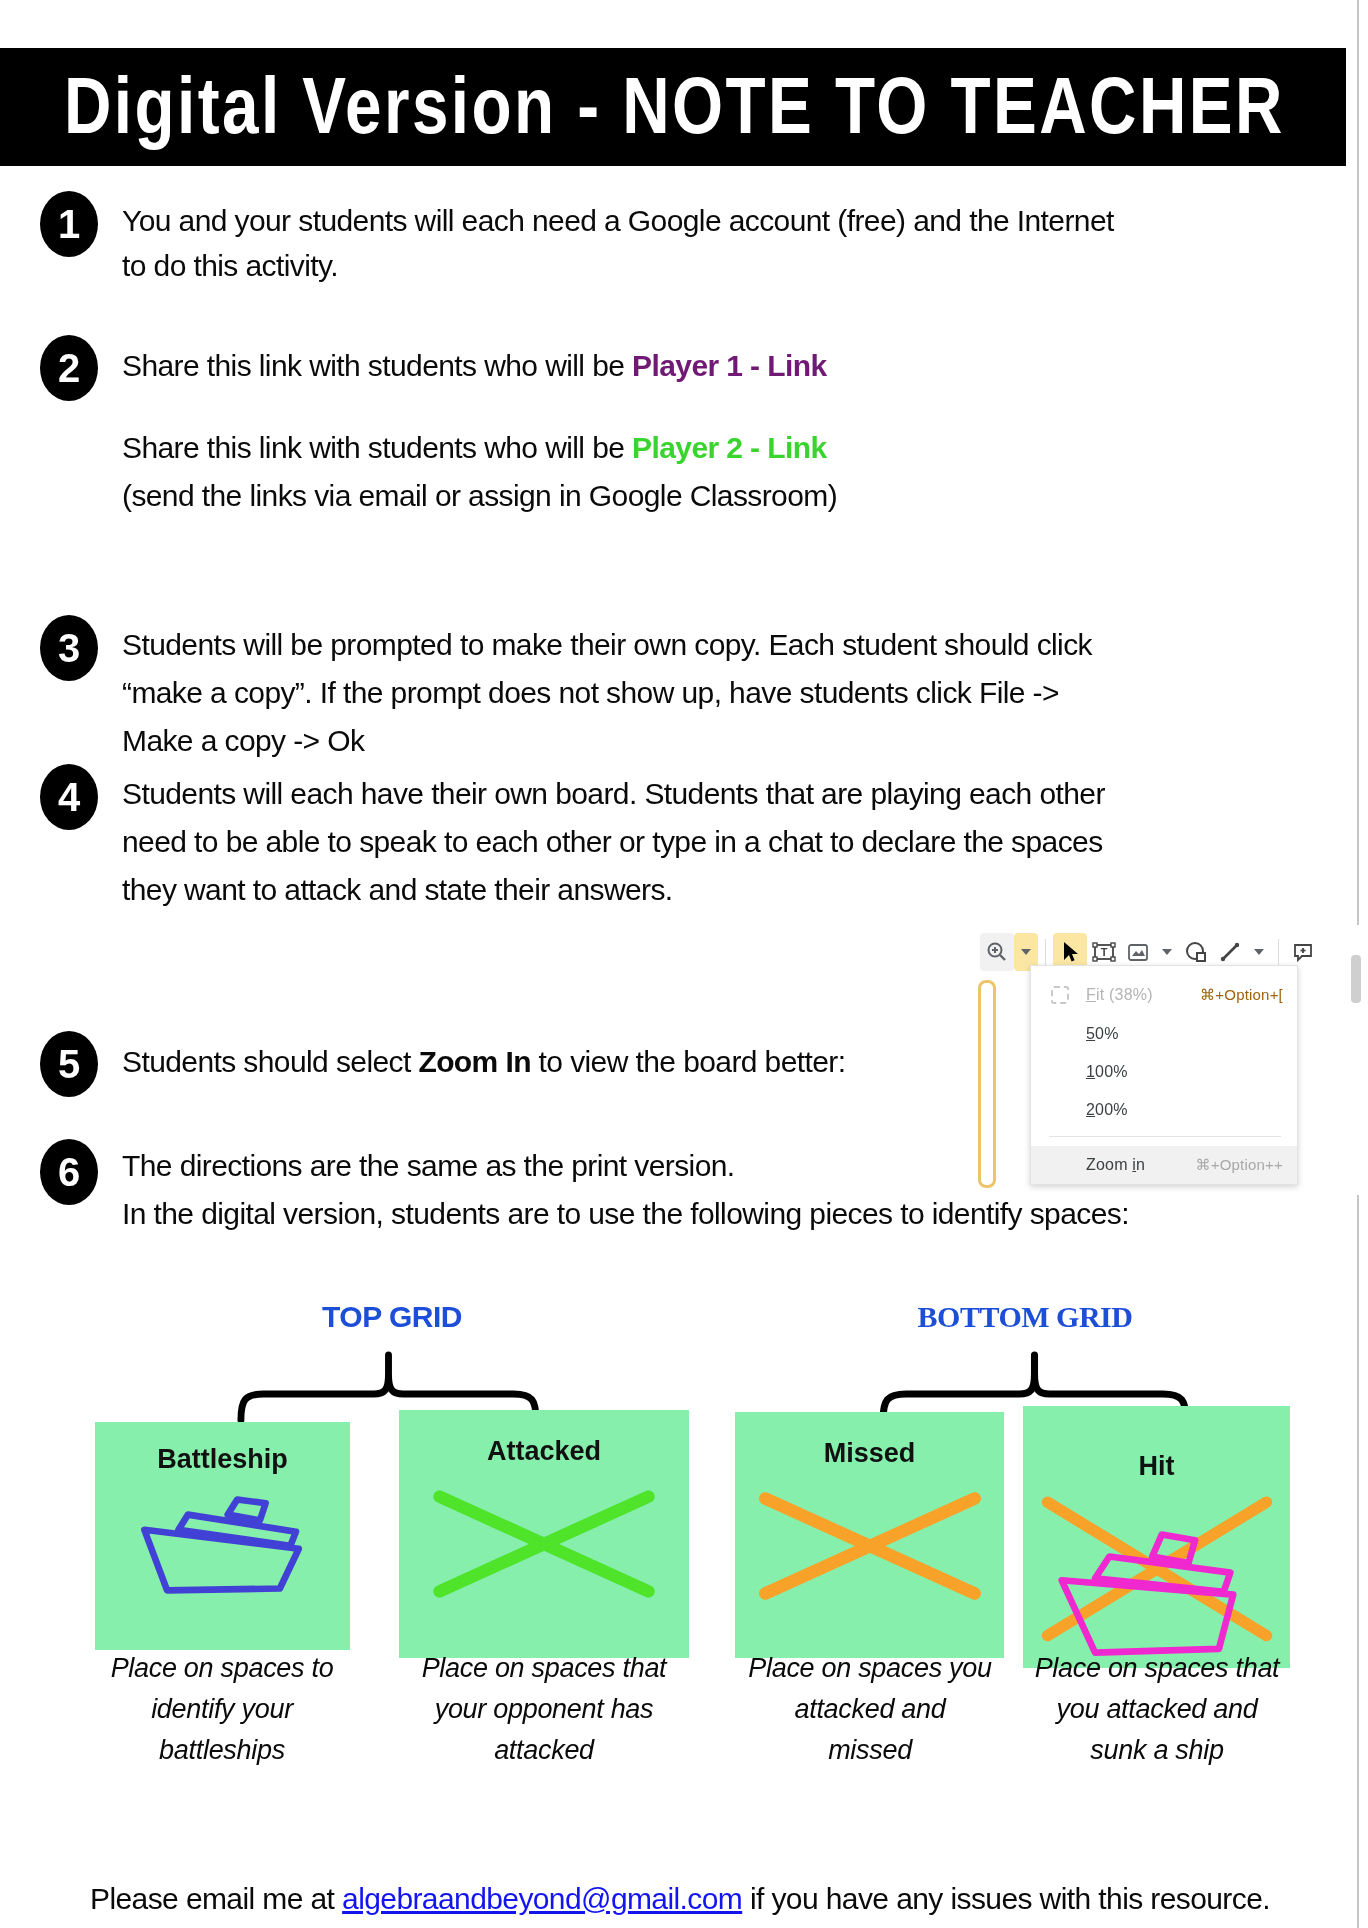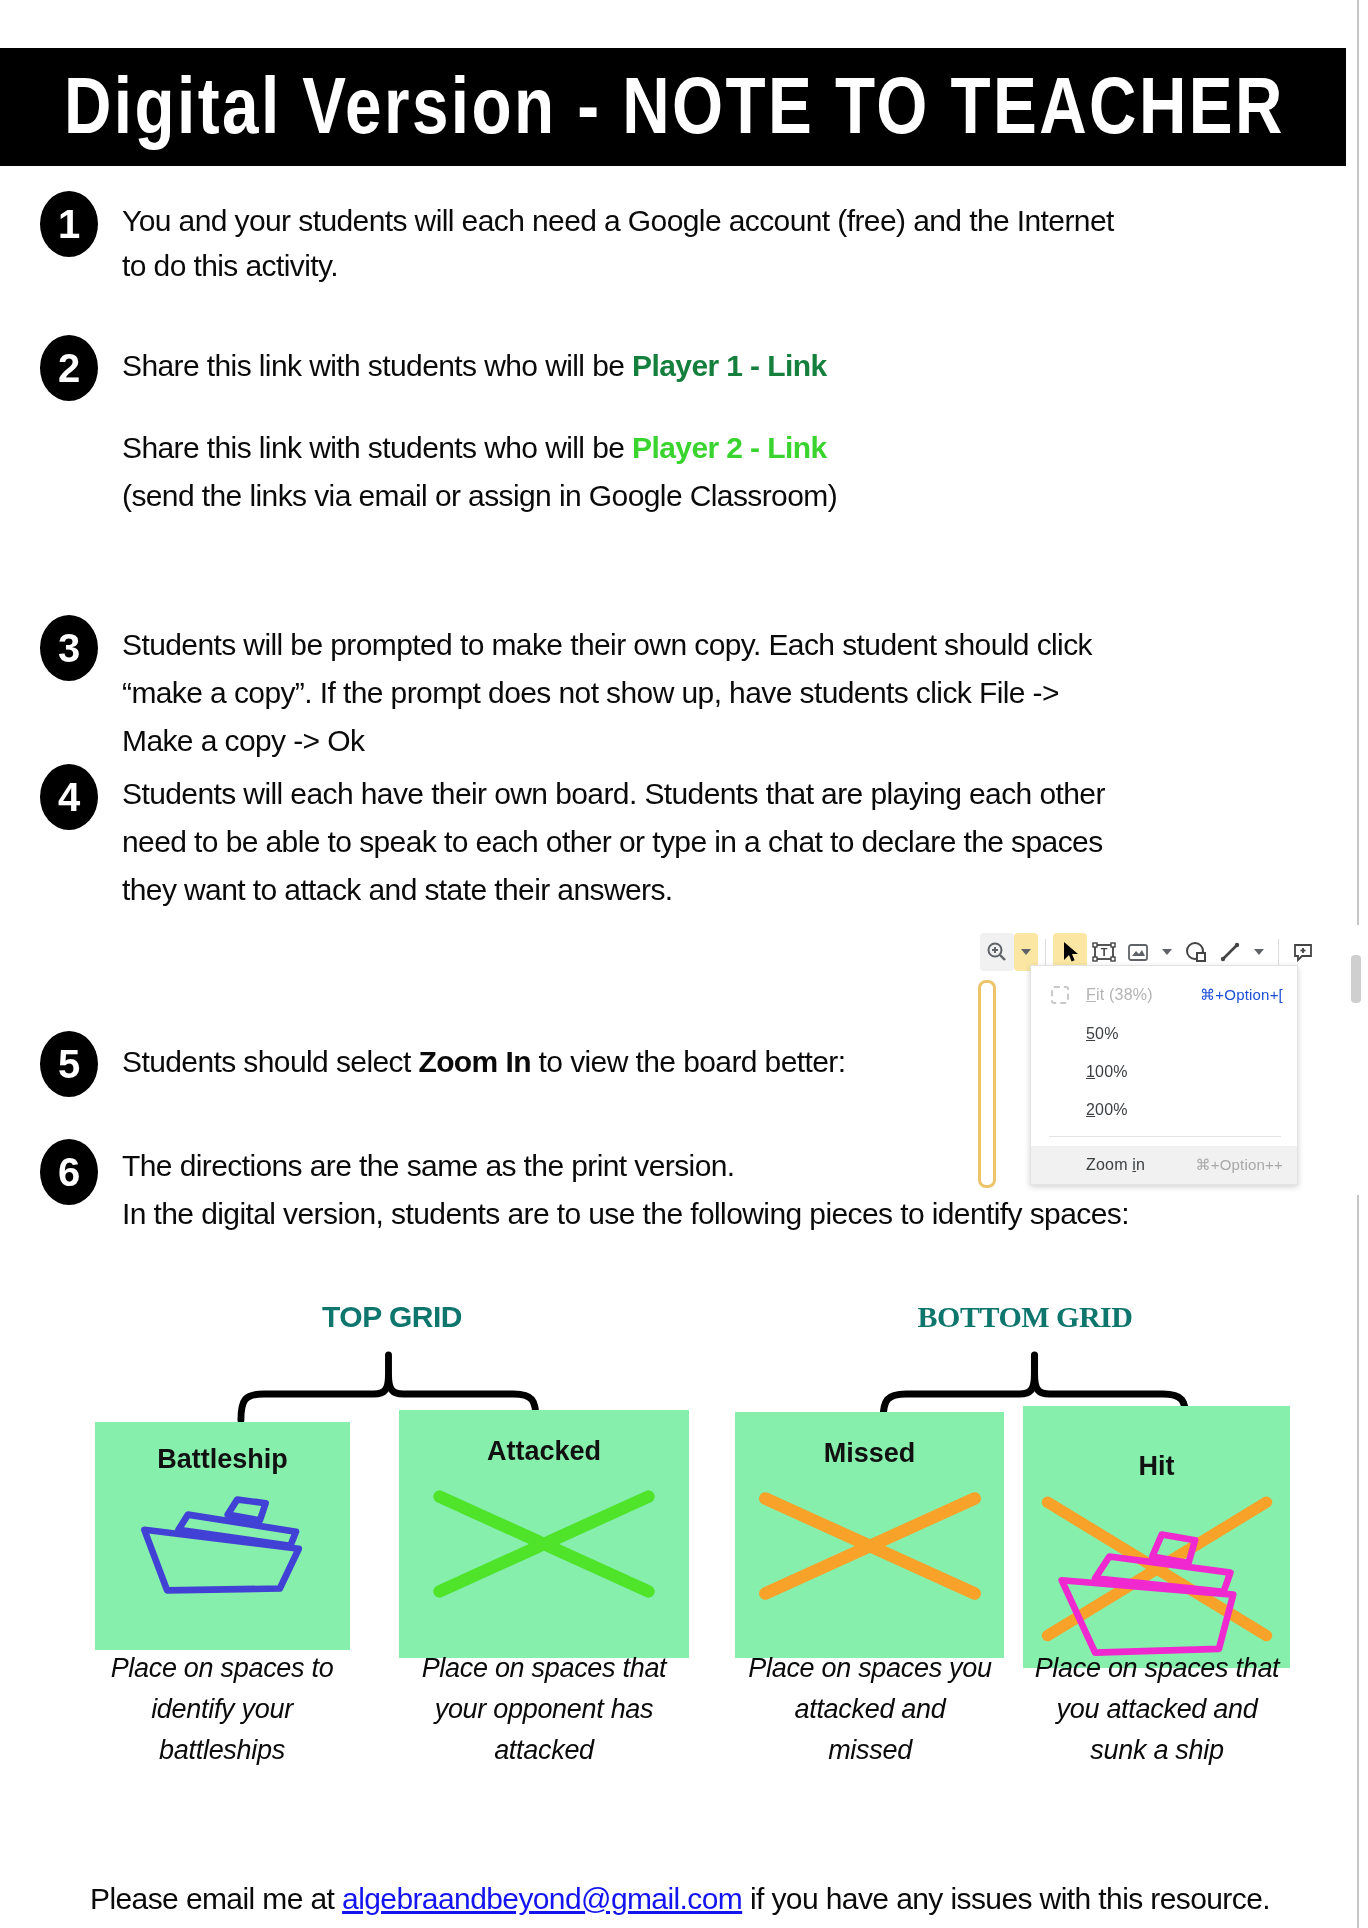--- a/index.html
+++ b/index.html
@@ -19,21 +19,21 @@
   .numcircle { position:absolute; left:40px; width:58px; height:66px; background:#000; border-radius:50%;
                color:#fff; font-size:40px; font-weight:bold; display:flex; align-items:center; justify-content:center; }
   .c1{top:191px}.c2{top:335px}.c3{top:615px}.c4{top:764px}.c5{top:1031px}.c6{top:1139px}
   .step { position:absolute; left:122px; font-size:30px; color:#0a0a0a; letter-spacing:-0.6px; }
   .step .ln { height:48px; line-height:48px; white-space:nowrap; }
   .s1{top:198px}.s1 .ln{height:45px;line-height:45px}
   .s2{top:342px}
   .s2 .ln2{margin-top:34px}
   .s2 .ln3{}
   .s3{top:621px}.s4{top:770px}.s5{top:1038px}.s6{top:1142px}
-  .link1 { color:#15803d; font-weight:bold; text-decoration:none; }
+  .link1 { color:#701a75; font-weight:bold; text-decoration:none; }
   .link2 { color:#3ad42e; font-weight:bold; text-decoration:none; }
   .b { font-weight:bold; }
 
   
   .gshot { position:absolute; left:980px; top:925px; width:392px; height:270px; background:#fff; }
   .tbar { position:absolute; left:0; top:6px; height:42px; display:flex; align-items:center; }
   .tbtn { width:34px; height:38px; display:flex; align-items:center; justify-content:center; border-radius:4px; }
   .tbtn.gray { background:#f1f1f1; }
   .tbtn.yellow { background:#fbe7a3; }
   .tbtn.arrowbtn { width:24px; }
@@ -43,31 +43,31 @@
 
   .canvas-edge { position:absolute; left:-2px; top:55px; width:18px; height:208px;
                  border:3px solid #ecc56b; border-radius:8px; background:#fff; }
 
   .zmenu { position:absolute; left:50px; top:40px; width:268px; height:220px; background:#fff;
            border:1px solid #e3e3e3; box-shadow:0 2px 6px rgba(0,0,0,.18); }
   .zrow { position:absolute; left:0; width:100%; height:38px; display:flex; align-items:center; font-size:16px; color:#3c4043; }
   .zrow .lbl { margin-left:55px; letter-spacing:.2px; }
   .zrow .sc { position:absolute; right:14px; color:#a8a8a8; font-size:15px; letter-spacing:.2px; }
   .zrow.dis .lbl { color:#b4b4b4; }
-  .zrow.dis .sc { color:#1d4ed8; }
+  .zrow.dis .sc { color:#a16207; }
   .zrow.hot { background:#f1f1f1; }
   .u { text-decoration:underline; }
   .fit-ic { position:absolute; left:20px; top:10px; width:18px; height:18px; border:2px dashed #c9c9c9; border-radius:3px; }
   .zsep { position:absolute; left:18px; width:232px; height:1px; background:#e4e4e4; }
   .r1{top:10px}.r2{top:49px}.r3{top:87px}.r4{top:125px}.zsep{top:170px}.r5{top:180px;height:38px}
 
   .scroll-thumb { position:absolute; left:1351px; top:955px; width:10px; height:48px; background:#cfcfcf; border-radius:4px; }
 
   
-  .gridlabel { position:absolute; top:1300px; font-size:30px; font-weight:bold; color:#0f766e; width:300px; text-align:center; letter-spacing:-0.5px; }
+  .gridlabel { position:absolute; top:1300px; font-size:30px; font-weight:bold; color:#1d4ed8; width:300px; text-align:center; letter-spacing:-0.5px; }
   .gl-top { left:242px; }
   .gl-bottom { left:875px;font-family:Liberation Serif, serif; }
   .brace { position:absolute; top:1348px; height:78px; }
   .br-top { left:236px; width:305px; }
   .br-bottom { left:878px; width:313px; }
 
   .piecebox { position:absolute; background:#86efac; display:flex; flex-direction:column; align-items:center; }
   .pb1 { left:95px;  top:1422px; width:255px; height:228px; }
   .pb2 { left:399px; top:1410px; width:290px; height:248px; }
   .pb3 { left:735px; top:1412px; width:269px; height:246px; }

